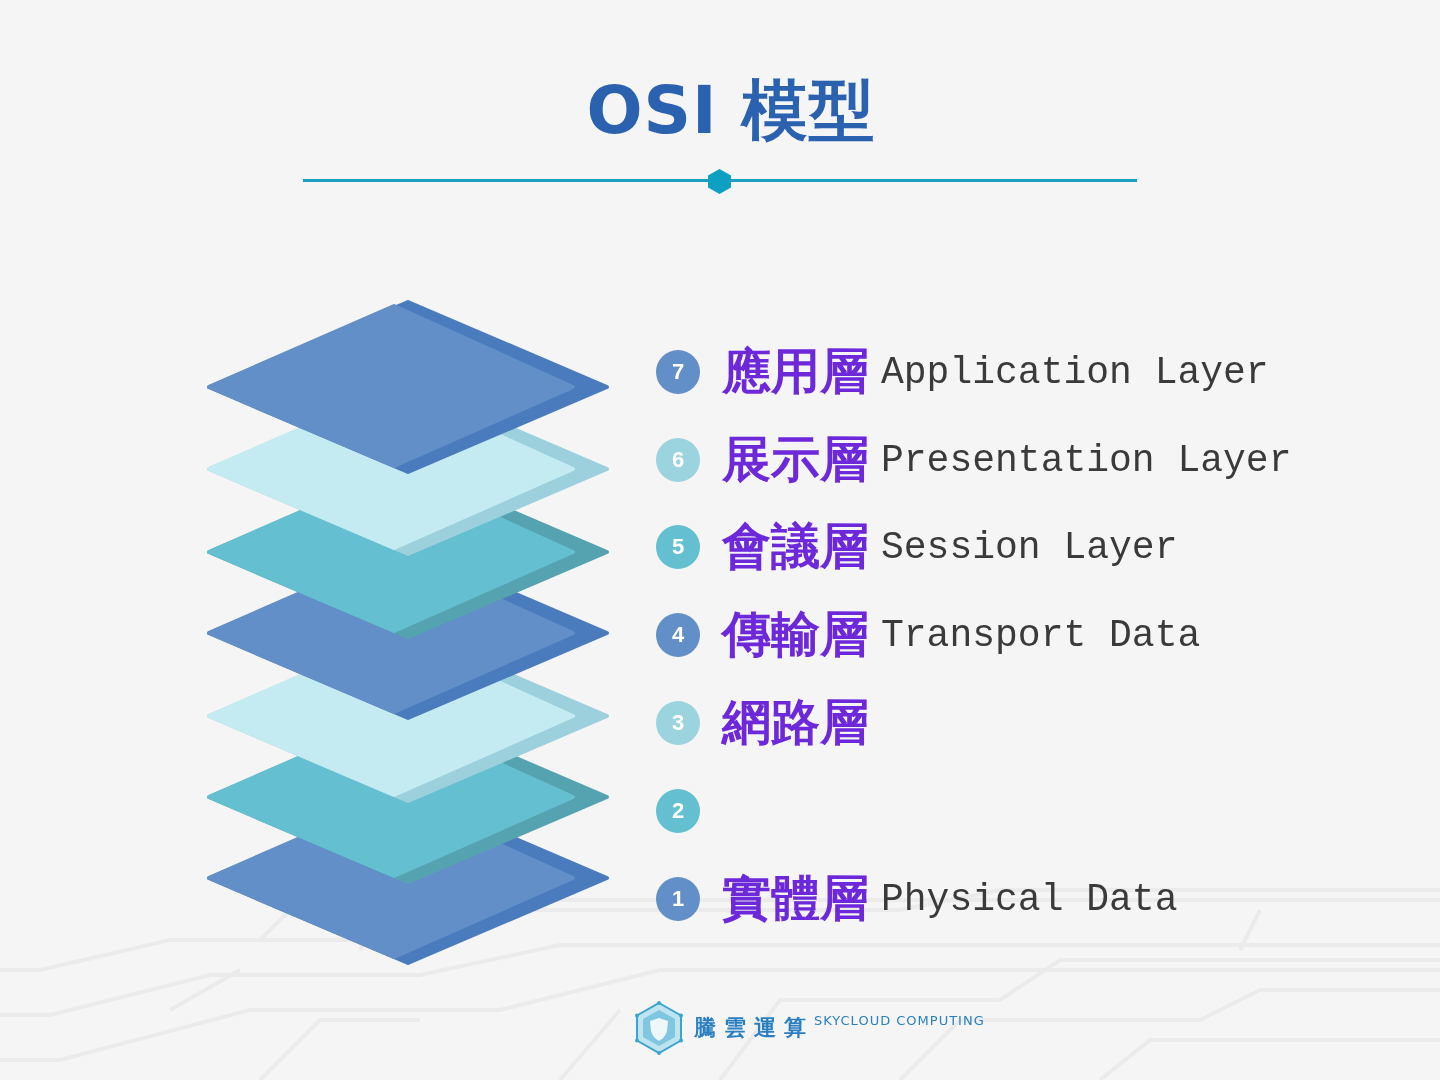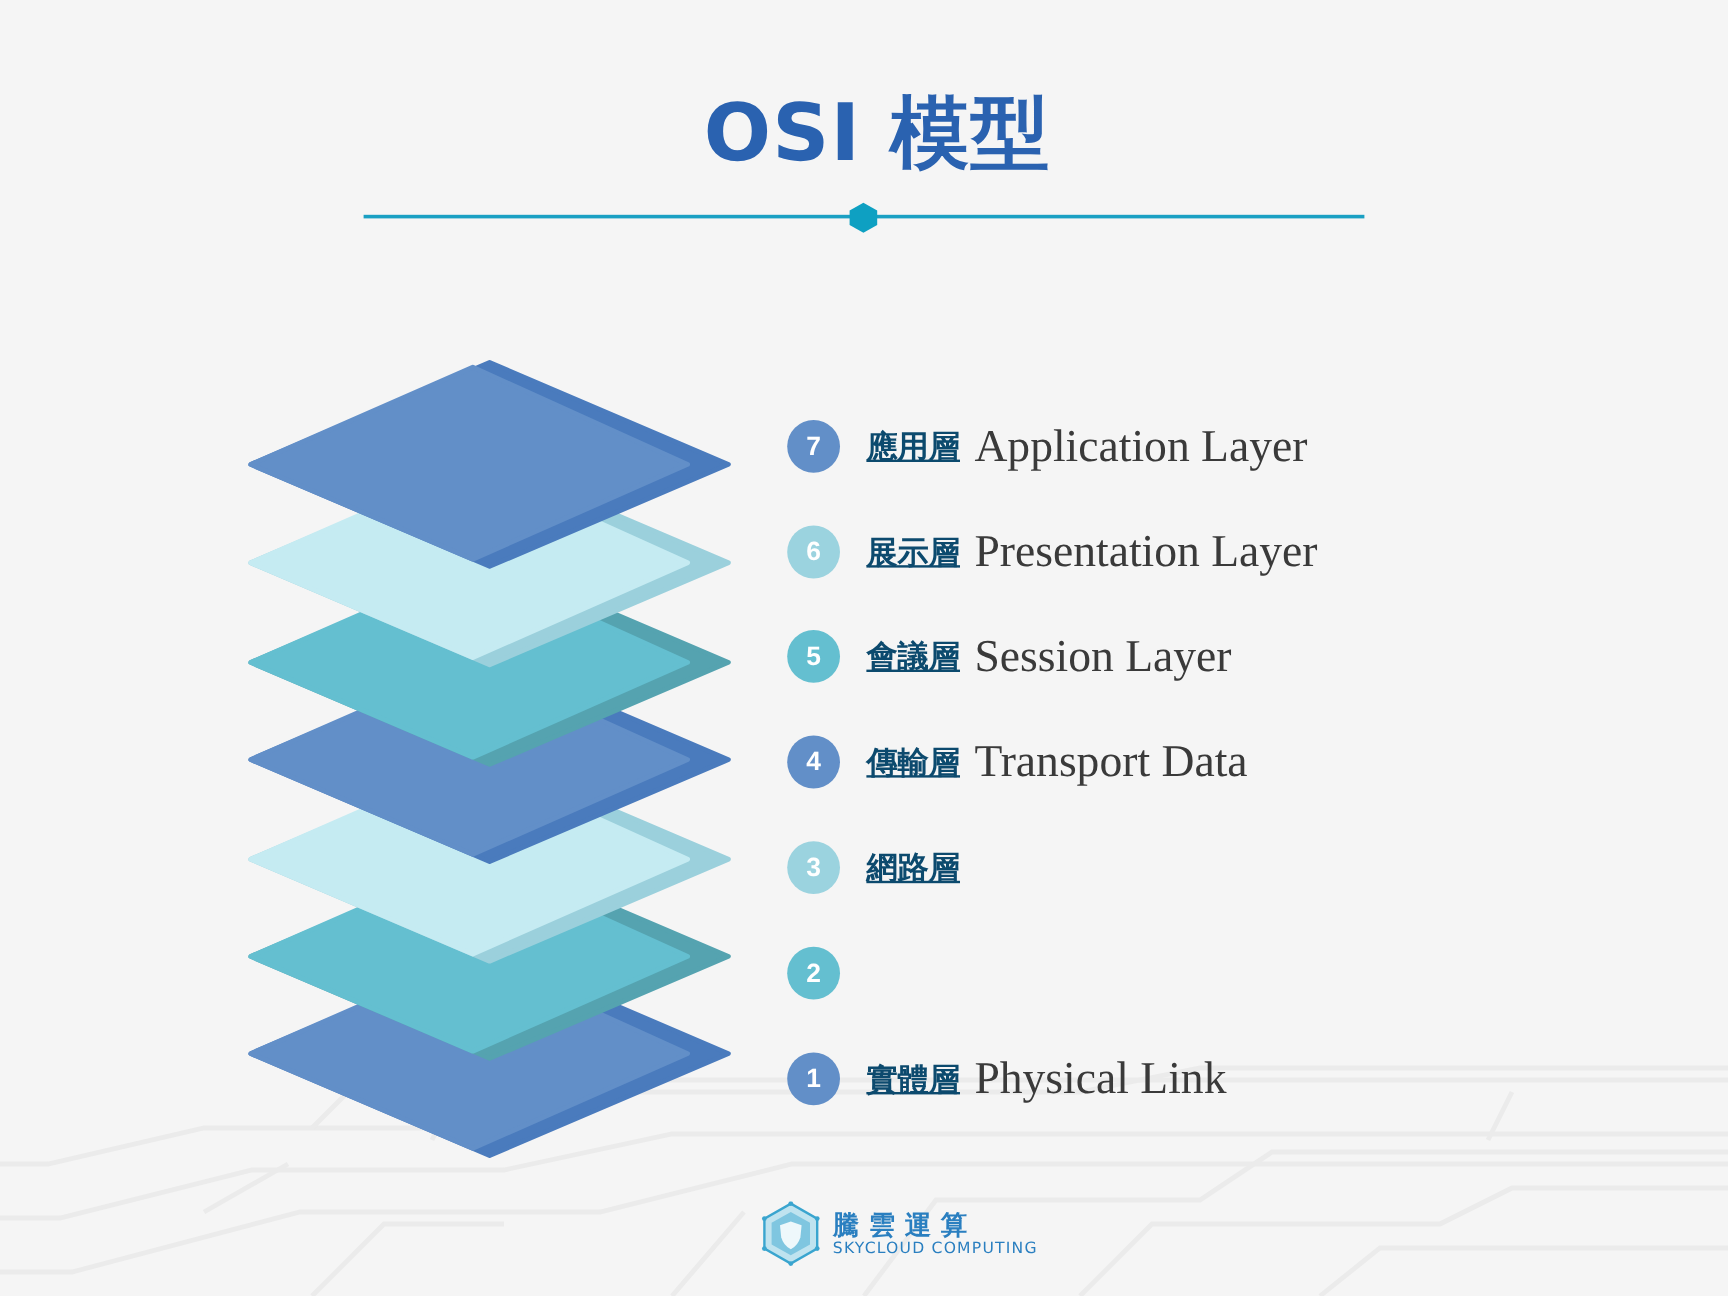--- a/index.html
+++ b/index.html
@@ -16,24 +16,24 @@
   .divider { position:absolute; left:303px; top:179px; width:834px; height:3px; background:#1aa0c3; }
   .divider-hex { position:absolute; left:706px; top:168px; width:27px; height:27px; }
   .stack { position:absolute; left:0; top:0; width:1440px; height:1080px; z-index:1; }
   .legend { position:absolute; left:0; top:0; z-index:2; }
   .row { position:absolute; left:656px; height:44px; display:flex; align-items:center; white-space:nowrap; }
   .badge {
     width:44px; height:44px; border-radius:50%; color:#fff; font-weight:bold;
     font-size:22px; display:flex; align-items:center; justify-content:center;
     margin-right:22px; font-family:"Liberation Sans", sans-serif;
   }
-  .zh { font-size:26px; font-weight:bold; color:#0c4a6e; margin-right:12px;text-decoration:underline; }
-  .en { font-size:38px; color:#3a3a3a; font-family:Liberation Serif, serif; }
+  .zh { font-size:49px; font-weight:bold; color:#6d28d9; margin-right:12px; }
+  .en { font-size:38px; color:#3a3a3a; font-family:Liberation Mono, monospace; }
   .logo { position:absolute; left:632px; top:1001px; display:flex; align-items:center; z-index:2; }
-  .logo-text { margin-left:8px; display:flex; flex-direction:column; }
+  .logo-text { margin-left:8px; display:flex; flex-direction:row; }
   .logo-zh { font-size:22px; color:#2a7fc0; letter-spacing:8px; font-weight:bold; line-height:26px; }
   .logo-en { font-size:13px; color:#2a7fc0; letter-spacing:1px; line-height:12px; }
 </style>
 </head>
 <body>
 
 <svg class="bg-circuit" viewBox="0 0 1440 320" preserveAspectRatio="none">
   <g fill="none" stroke="#ebebeb" stroke-width="4">
     <path d="M0 210 L40 210 L170 180 L400 180 L520 150 L900 150 L1000 130 L1440 130"></path>
     <path d="M0 255 L50 255 L210 215 L420 215 L560 185 L1440 185"></path>
@@ -109,21 +109,21 @@
   <div class="row" style="top:701px">
     <div class="badge" style="background: rgb(155, 211, 223);">3</div>
     <span class="zh">網路層</span>
   </div>
   <div class="row" style="top:789px">
     <div class="badge" style="background: rgb(100, 191, 208);">2</div>
   </div>
   <div class="row" style="top:877px">
     <div class="badge" style="background: rgb(98, 143, 200);">1</div>
     <span class="zh">實體層</span>
-    <span class="en">Physical Link</span>
+    <span class="en">Physical Data</span>
   </div>
 </div>
 
 <div class="logo">
   <svg width="54" height="54" viewBox="0 0 54 54">
     <polygon points="27,2 49,14.5 49,39.5 27,52 5,39.5 5,14.5" fill="#bfe3ef" stroke="#3aa5cf" stroke-width="2"></polygon>
     <polygon points="27,9 43,18 43,36 27,45 11,36 11,18" fill="#7fc6e0"></polygon>
     <path d="M18 20 L27 17 L36 20 L35 30 Q33 37 27 40 Q21 37 19 30 Z" fill="#eef8fb"></path>
     <g fill="#3aa5cf">
         <circle cx="27" cy="2" r="2"></circle>

